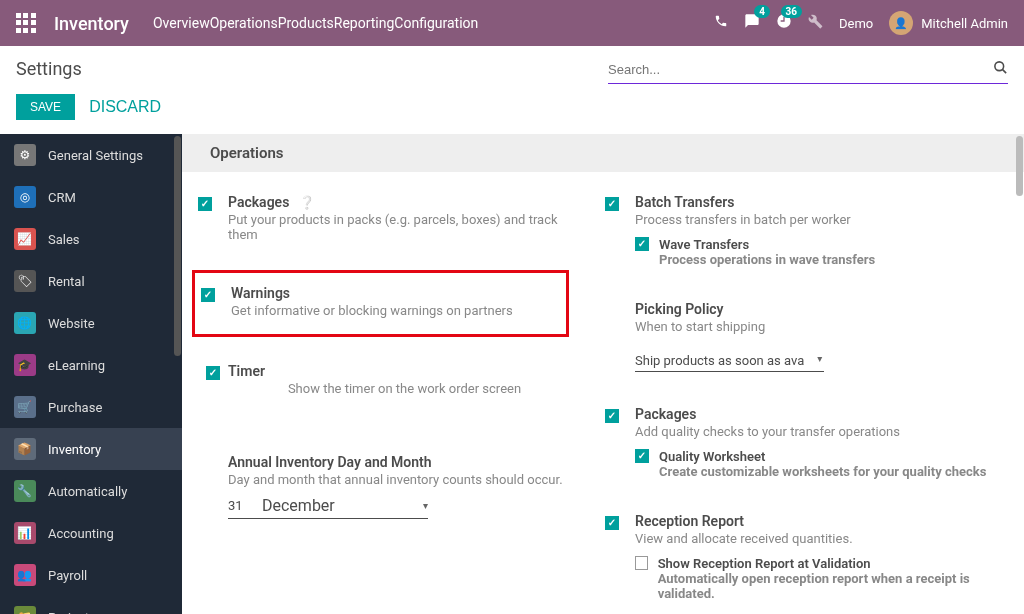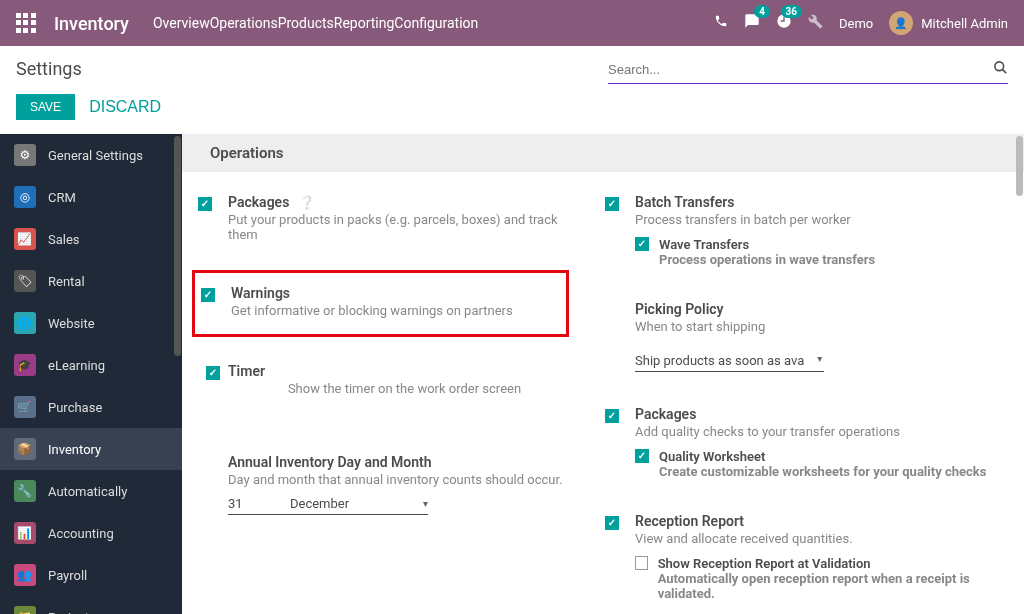--- a/index.html
+++ b/index.html
@@ -58,21 +58,21 @@
 .checkbox.empty { border-color: #999; }
 
 .highlight-box { border: 3px solid #e30613; padding: 6px 8px 12px 0; margin-bottom: 10px; margin-left: -6px; margin-right: 20px; }
 .highlight-box .setting-block { margin-bottom: 0; padding-bottom: 4px; padding-left: 6px; }
 
 .select-underline { border: none; border-bottom: 1px solid #4c4c4c; background: transparent; font-size: 13px; color: #4c4c4c; padding: 3px 20px 3px 0; margin-top: 6px; cursor: pointer; display: inline-block; position: relative; }
 .select-underline::after { content: "▾"; position: absolute; right: 2px; font-size: 10px; color: #666; }
 
 .dm-row { display: flex; align-items: center; gap: 10px; border-bottom: 1px solid #4c4c4c; width: 200px; margin-top: 6px; }
 .dm-row .day { width: 24px; font-size: 13px; }
-.dm-row .month { flex: 1; font-size: 13px; padding: 3px 0; margin-left: 28px; }
+.dm-row .month { flex: 1; font-size: 16px; padding: 3px 0; }
 .dm-row .caret { font-size: 10px; color: #666; }
 </style>
 </head>
 <body>
 
 <div class="navbar">
   <div class="apps-icon">
     <span></span>
       <span></span>
       <span></span>

